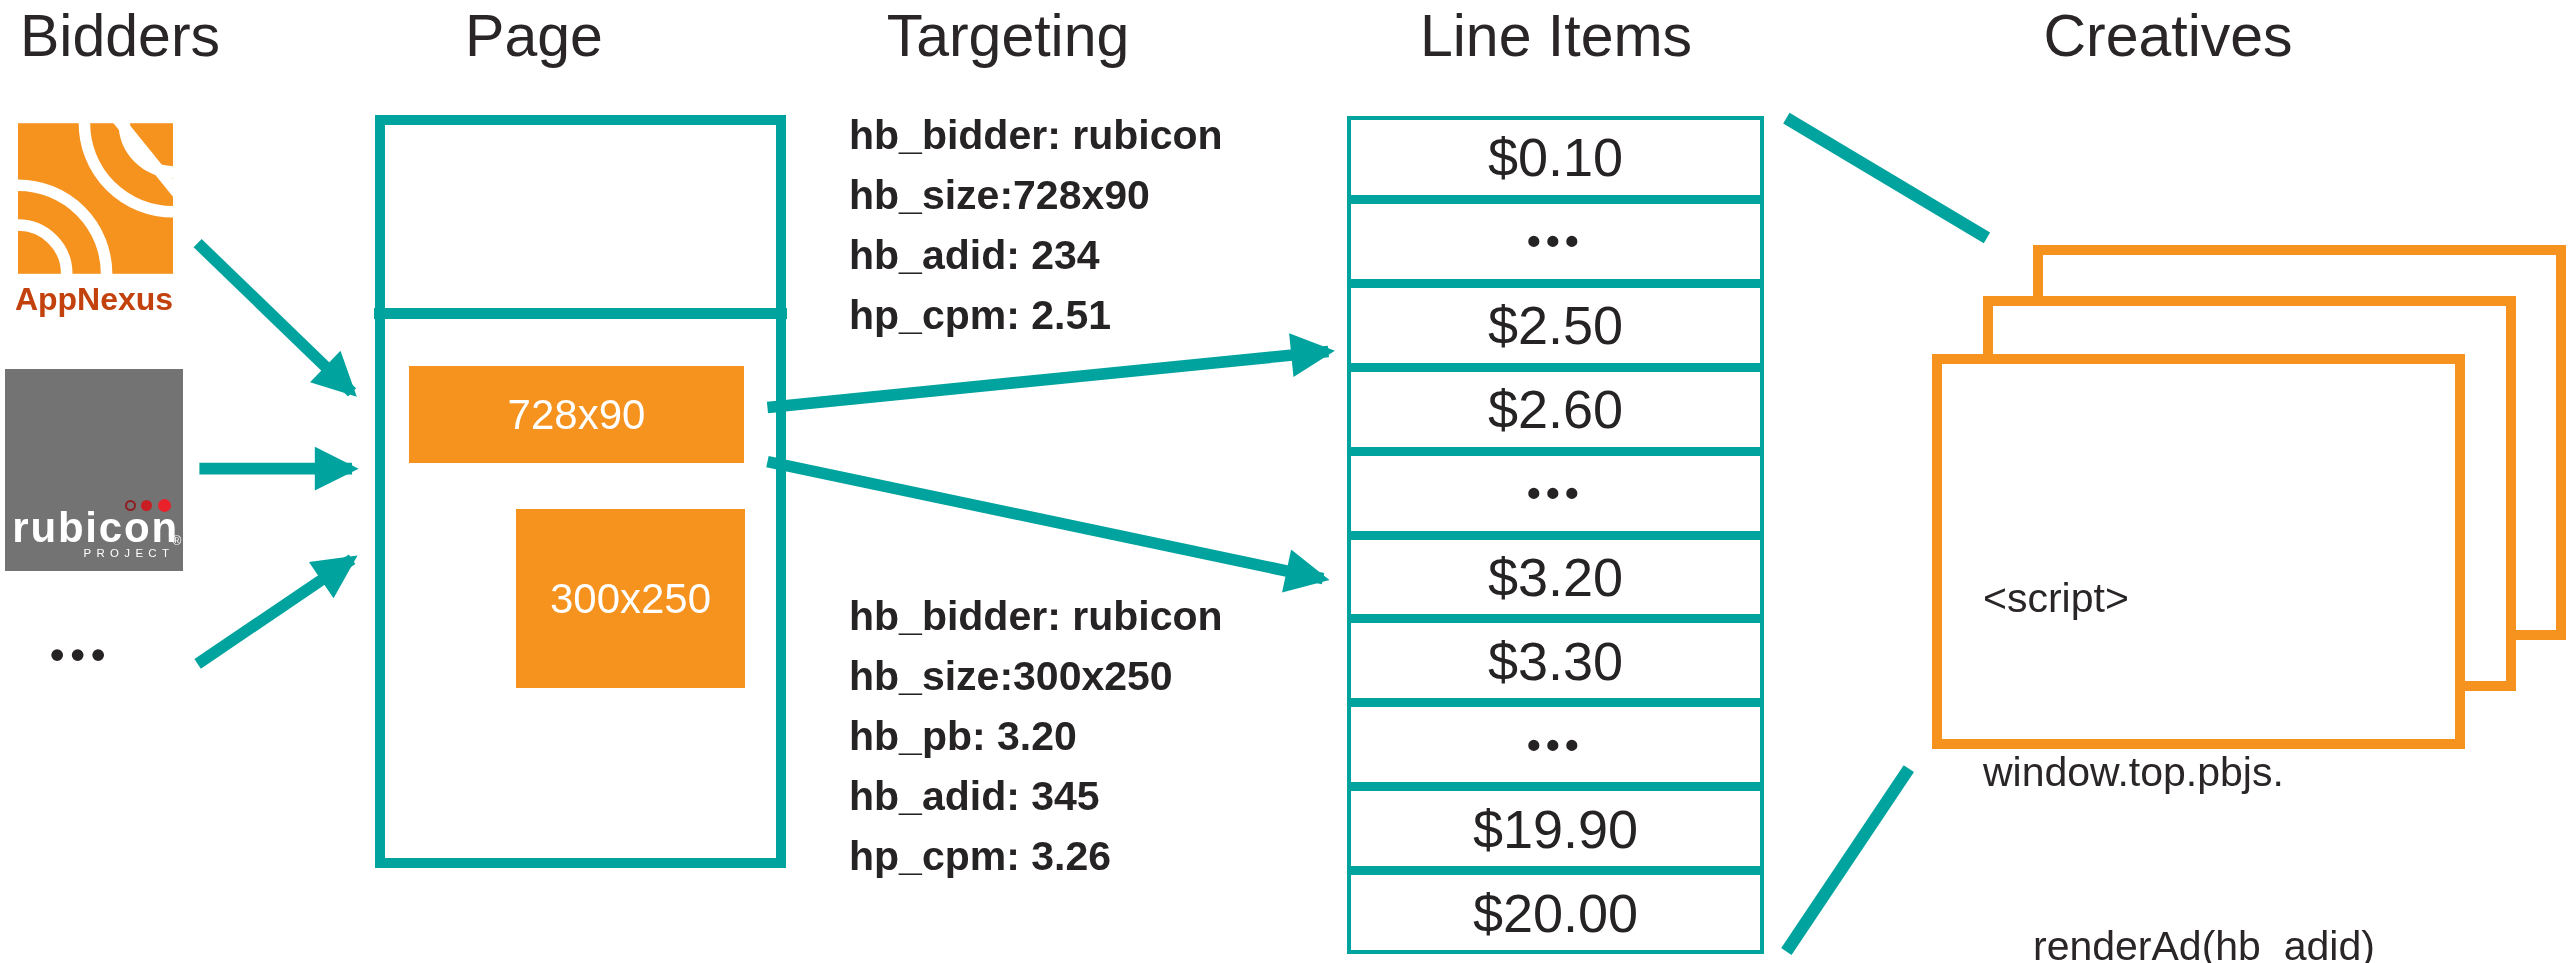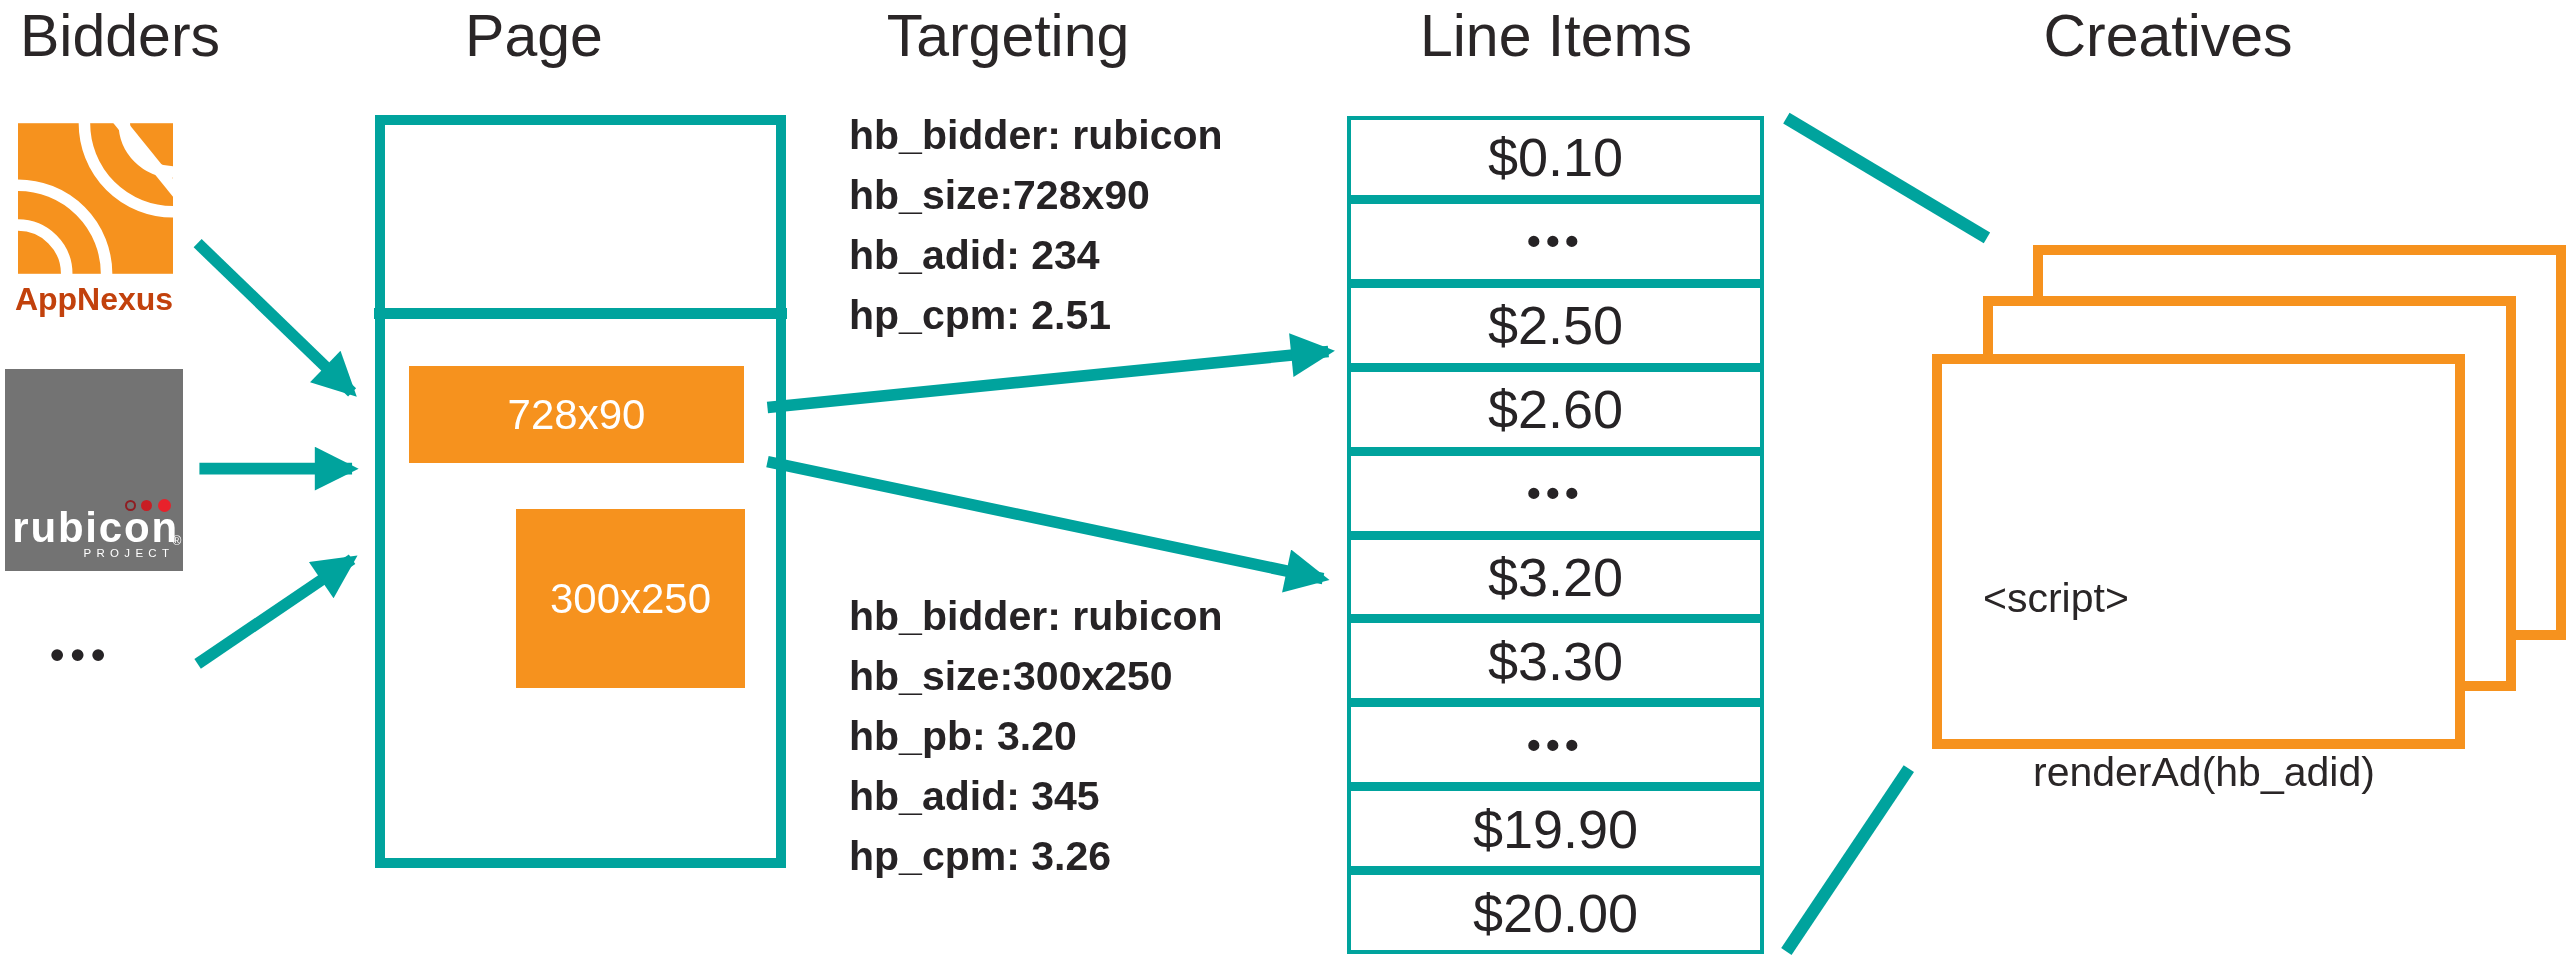--- a/index.html
+++ b/index.html
@@ -115,20 +115,21 @@
     <div class="li-row dots">•••</div>
     <div class="li-row">$19.90</div>
     <div class="li-row">$20.00</div>
   </div>
 
   <div class="creative-card card-back"></div>
   <div class="creative-card card-middle"></div>
   <div class="creative-card card-front">
     <div class="code-block">
       <div class="code-line">&lt;script&gt;</div>
+      <div class="code-line">window.top.pbjs.</div>
       <div class="code-line indent">renderAd(hb_adid)</div>
       
     </div>
   </div>
 
   <svg class="connector-layer" width="2576" height="963" viewBox="0 0 2901 1085">
     <defs>
       <marker id="ah" viewBox="0 0 10 10" refX="8.5" refY="5" markerWidth="4.6" markerHeight="3.8" orient="auto-start-reverse">
         <path d="M0,0 L10,5 L0,10 z" fill="#00a39d"></path>
       </marker>

